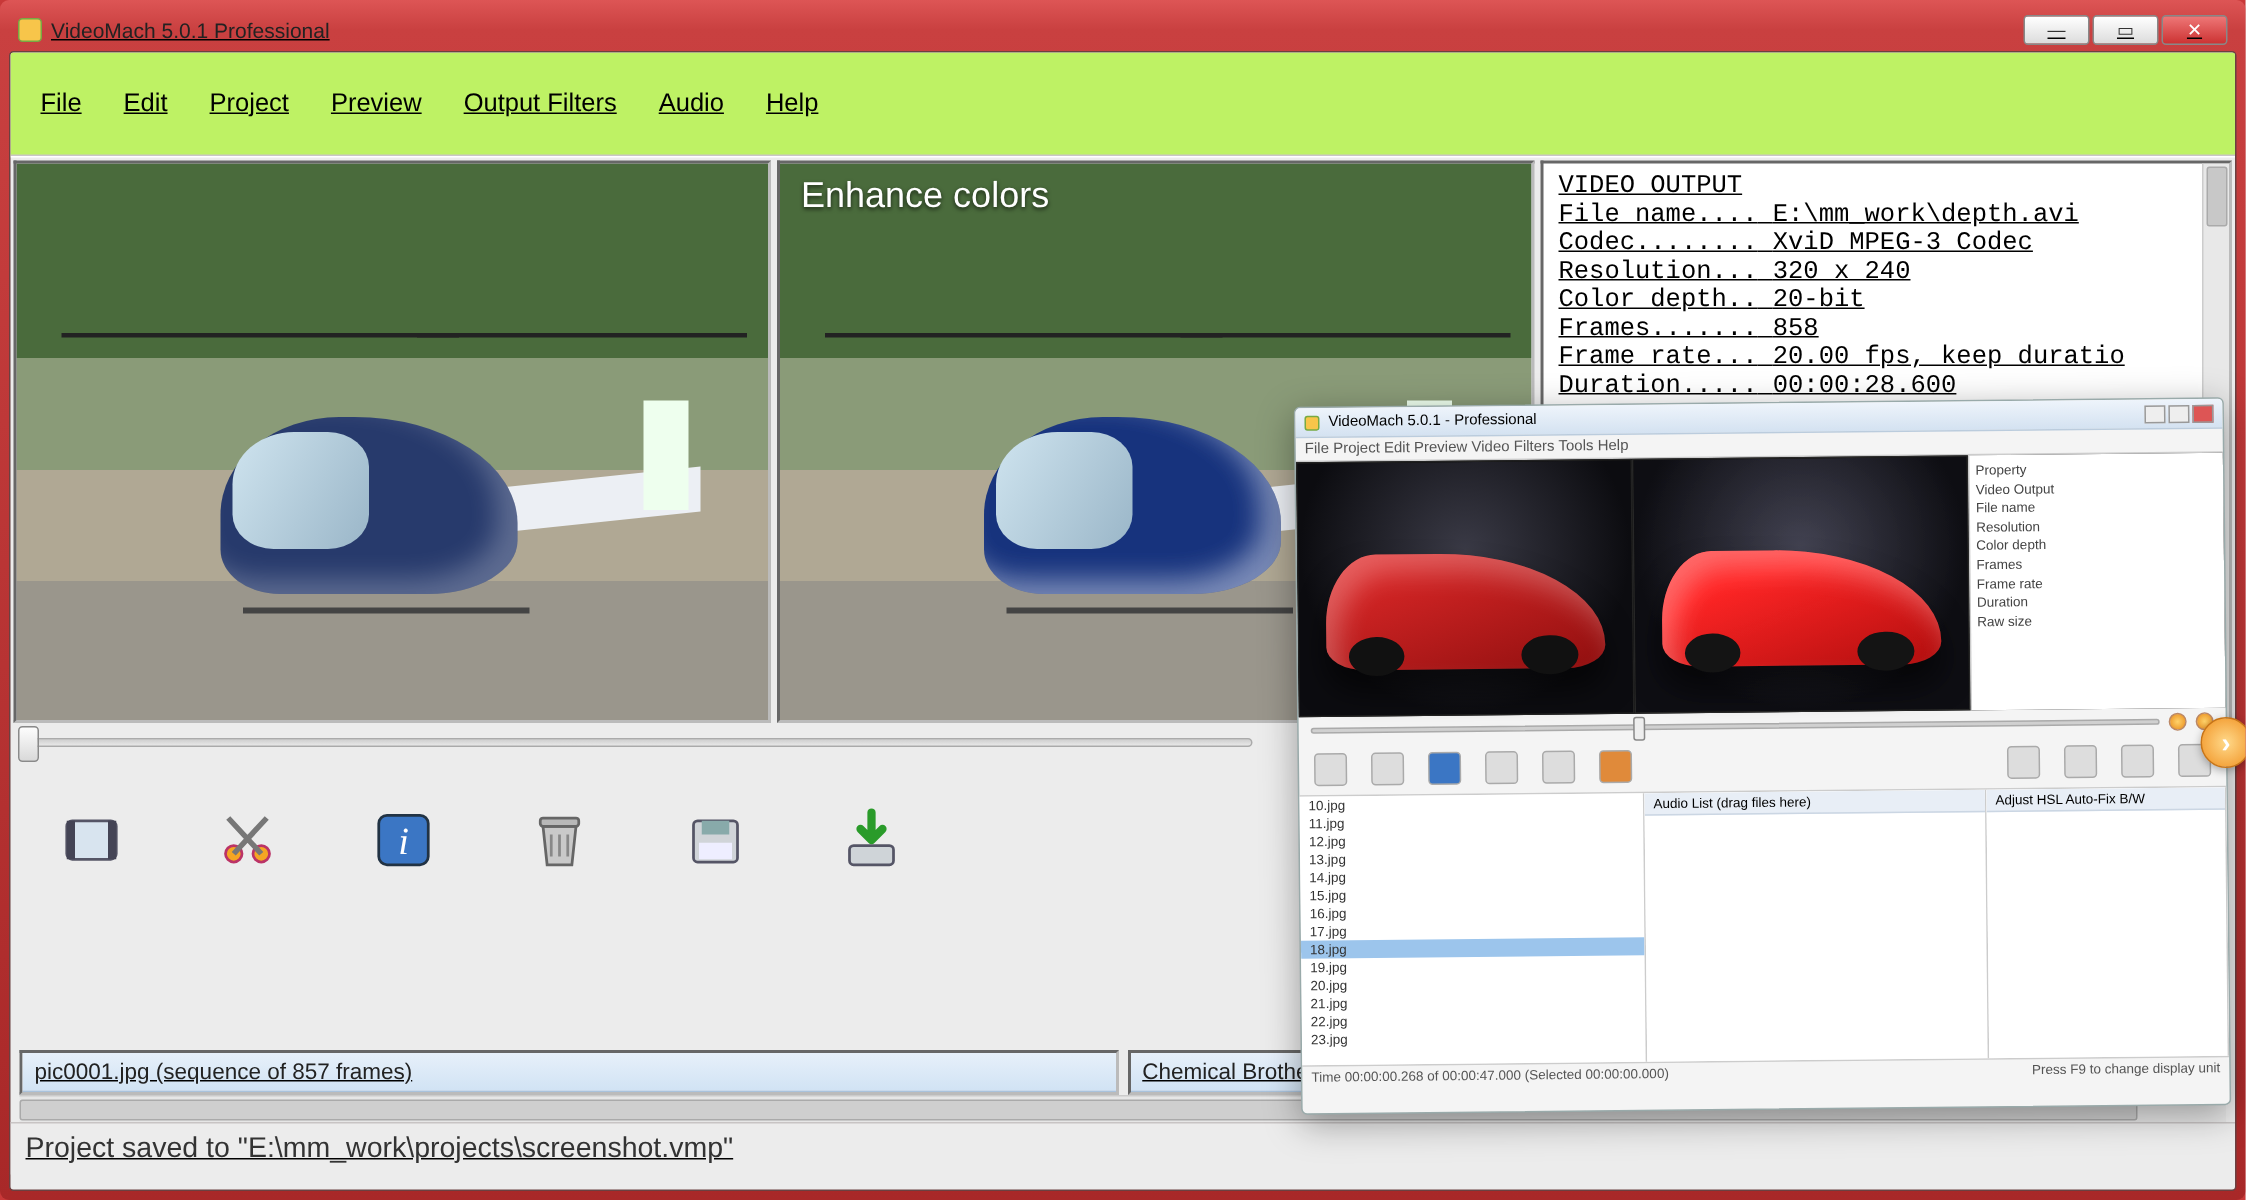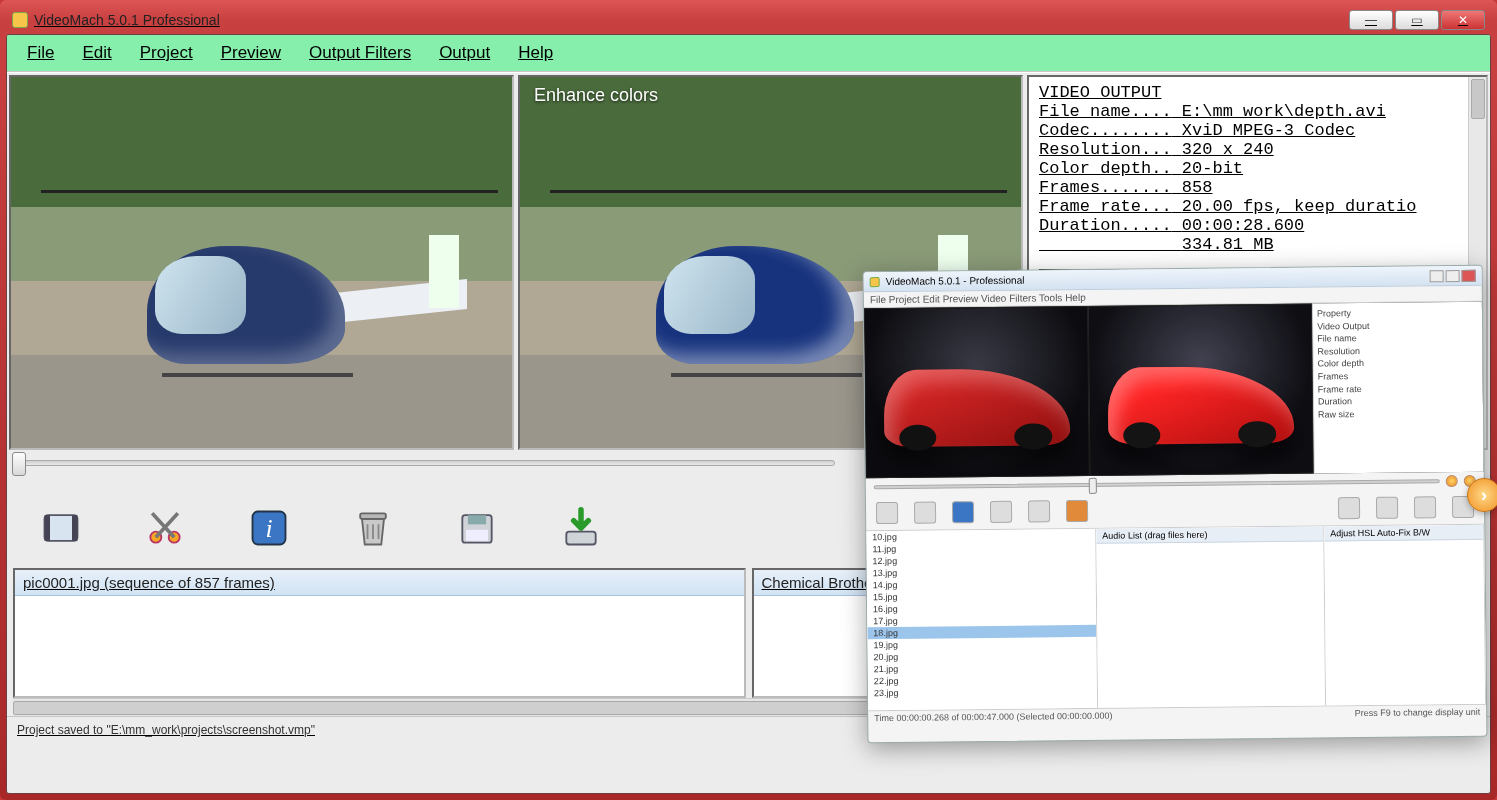--- a/index.html
+++ b/index.html
@@ -47,22 +47,22 @@
     background: #ececec;
     border: 1px solid #6b4040;
     border-radius: 3px;
     display: flex;
     flex-direction: column;
     overflow: hidden;
   }
   .menubar {
     display: flex;
     gap: 4px;
-    padding: 4px 8px;
-    background: #86efac;
+    padding: 20px 8px;
+    background: #bef264;
     border-bottom: 1px solid #cac6c6;
     font-size: 17px;
   }
   .menu-item { padding: 4px 12px; border-radius:3px; }
   .preview-row {
     display: flex;
     height: 380px;
     border-top: 1px solid #fff;
   }
   .preview-pane {
@@ -85,21 +85,21 @@
     background:#eceff4;transform:skewY(-6deg);}
   .heli .fin{position:absolute;right:-2%;bottom:34%;width:8%;height:34%;
     background:#efe;}
   .heli .rotor{position:absolute;left:-8%;top:6%;width:120%;height:10%;}
   .heli .rotor:before,.heli .rotor:after{content:"";position:absolute;top:50%;height:3px;background:#222;}
   .heli .rotor:before{left:0;width:58%;}
   .heli .rotor:after{right:0;width:48%;}
   .heli .skid{position:absolute;left:24%;bottom:2%;width:50%;height:6%;border-bottom:4px solid #444;}
   .enhanced .body{box-shadow:inset -14px -10px 18px rgba(255,255,255,.4);filter:saturate(1.35) contrast(1.1);}
   .enhance-label{
-    position:absolute;top:8px;left:14px;color:#fff;font-size:18px;
+    position:absolute;top:8px;left:14px;color:#fff;font-size:24px;
     text-shadow:0 1px 3px rgba(0,0,0,.7);
   }
   .info-pane {
     flex: 1;
     background:#fff;
     border:2px inset #bbb;
     margin:2px 2px 2px 2px;
     padding:6px 10px;
     font-family:"Courier New",monospace;
     font-size:17px;
@@ -112,26 +112,26 @@
   .info-scroll .thumb{position:absolute;left:2px;top:2px;width:14px;height:40px;background:#c8c8c8;border:1px solid #aaa;border-radius:2px;}
 
   .slider-row{padding:8px 8px 0 8px;height:40px;}
   .slider{height:6px;background:linear-gradient(#cfcfcf,#e8e8e8);border:1px solid #aaa;border-radius:3px;position:relative;width:820px;}
   .slider .handle{position:absolute;left:-4px;top:-9px;width:14px;height:24px;background:linear-gradient(#fdfdfd,#d9d9d9);border:1px solid #8a8a8a;border-radius:3px;}
 
   .toolbar{display:flex;gap:48px;align-items:center;padding:8px 26px 12px;}
   .tool-btn{display:flex;flex-direction:column;align-items:center;gap:4px;width:56px;height:56px;justify-content:center;}
   .tool-btn svg{width:44px;height:44px;}
 
-  .lists-row{height:130px;display:flex;gap:6px;padding:0 6px;}
+  .lists-row{height:130px;display:flex;gap:6px;padding:0 6px;align-items:flex-end;}
   .listbox{flex:1;background:#fff;border:2px inset #bbb;overflow:hidden;}
   .list-header{background:linear-gradient(#e7f0fa,#d1e3f4);border-bottom:1px solid #a9c2dc;padding:4px 8px;color:#222;font-size:15px;}
   .list-item{padding:4px 8px;font-size:15px;}
 
-  .statusbar{border-top:1px solid #c8c4c4;padding:6px 10px;font-size:12px;color:#333;background:#ececec;}
+  .statusbar{border-top:1px solid #c8c4c4;padding:6px 10px;font-size:19px;color:#333;background:#ececec;}
 
   
   .inner-shot{
     position:absolute;
     right:12px; top:268px; width:620px; height:472px;
     background:#f4f4f4;border:1px solid #9aa;border-radius:4px;
     box-shadow:0 6px 24px rgba(0,0,0,.35);
     transform:rotate(-.6deg);
     overflow:hidden;
     font-size:10px;
@@ -192,21 +192,21 @@
   </div>
 
   <div class="client">
 
     <div class="menubar">
       <div class="menu-item">File</div>
       <div class="menu-item">Edit</div>
       <div class="menu-item">Project</div>
       <div class="menu-item">Preview</div>
       <div class="menu-item">Output Filters</div>
-      <div class="menu-item">Output</div>
+      <div class="menu-item">Audio</div>
       <div class="menu-item">Help</div>
     </div>
 
     <div class="preview-row">
       <div class="preview-pane">
         <div class="heli">
           <div class="rotor"></div>
             <div class="tail"></div>
             <div class="fin"></div>
           <div class="body"></div>

